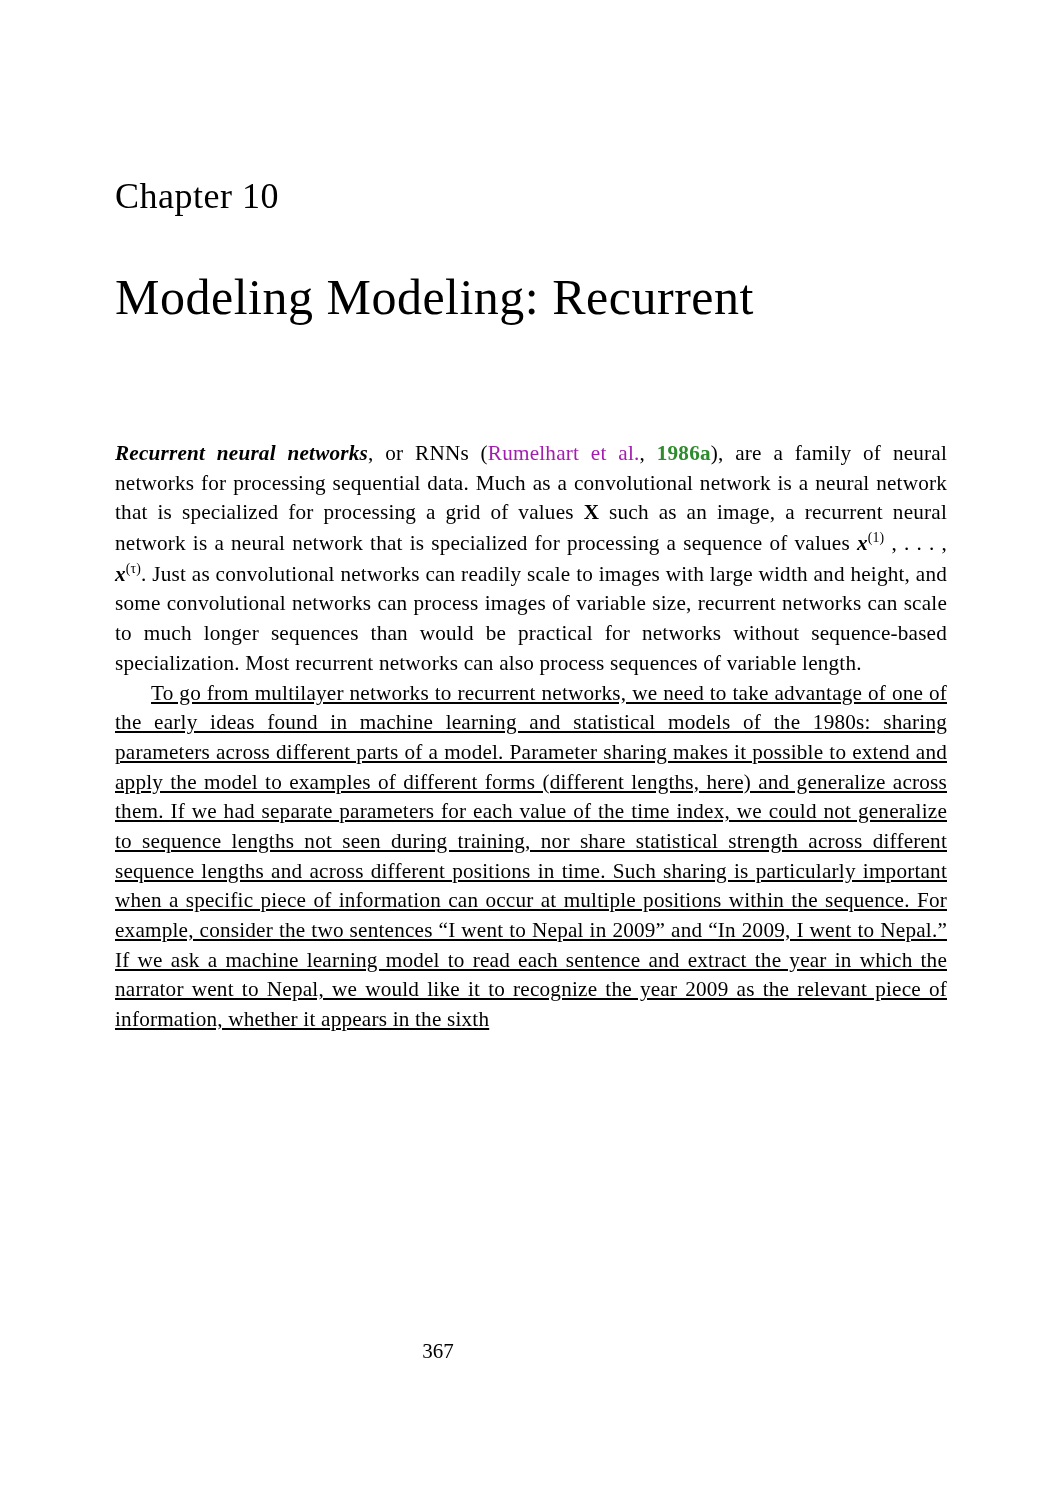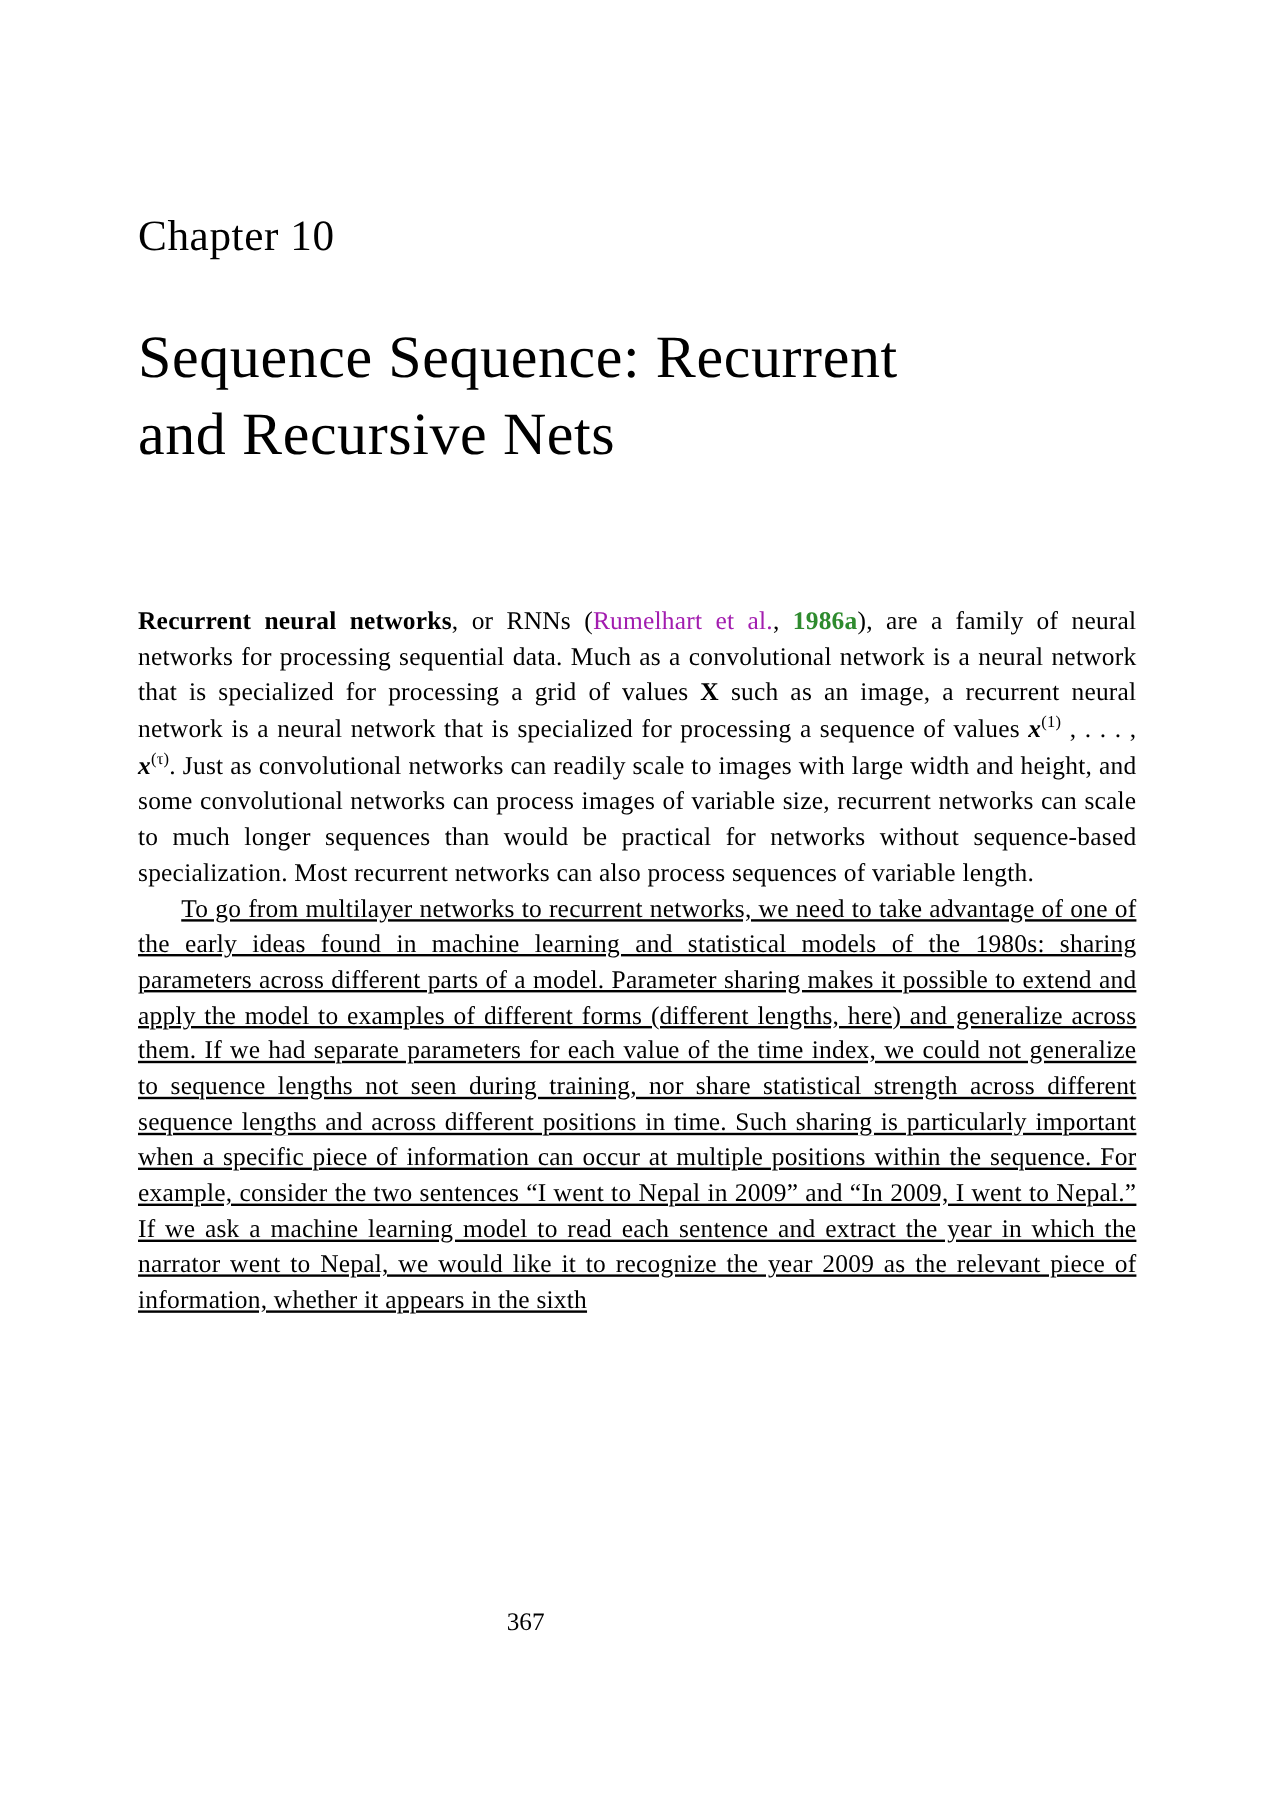--- a/index.html
+++ b/index.html
@@ -38,21 +38,21 @@
     text-align: justify;
     letter-spacing: 0.2px;
   }
   .body p {
     margin: 0;
   }
   .body p.indent {
     text-indent: 1.7em;
     text-decoration: underline;
   }
-  .bold { font-weight: 700; }
+  .bold { font-weight: 700; font-style: italic; }
   .cite-a { color: #a21caf; }
   .cite-y { color: #2e8b2e; font-weight: bold; }
   .grid-var {
     font-family: "Times New Roman", Times, serif;
     font-weight: 700;
   }
   .seq {
     font-style: italic;
     font-weight: 700;
   }
@@ -72,22 +72,21 @@
   }
 </style>
 </head>
 <body>
 
 <div class="page">
 
   <div class="chapter-label">Chapter 10</div>
 
   <div class="chapter-title">
-    <span>Sequence Sequence: Recurrent</span><br>
-    <span>and Recursive Nets</span>
+    <span>Modeling Modeling: Recurrent</span><br>
   </div>
 
   <div class="body">
 
     <p>
       <span class="bold">Recurrent neural networks</span><span>, or RNNs (</span><span class="cite-a">Rumelhart et al.</span><span>, </span><span class="cite-y">1986a</span><span>), are a family of neural networks for processing sequential data. Much as a convolutional network is a neural network that is specialized for processing a grid of values </span><span class="grid-var">X</span><span> such as an image, a recurrent neural network is a neural network that is specialized for processing a sequence of values </span><span class="seq">x</span><span class="sup">(1)</span><span> , . . . , </span><span class="seq">x</span><span class="sup">(τ)</span><span>. Just as convolutional networks can readily scale to images with large width and height, and some convolutional networks can process images of variable size, recurrent networks can scale to much longer sequences than would be practical for networks without sequence-based specialization. Most recurrent networks can also process sequences of variable length.</span>
     </p>
 
     <p class="indent">To go from multilayer networks to recurrent networks, we need to take advantage of one of the early ideas found in machine learning and statistical models of the 1980s: sharing parameters across different parts of a model. Parameter sharing makes it possible to extend and apply the model to examples of different forms (different lengths, here) and generalize across them. If we had separate parameters for each value of the time index, we could not generalize to sequence lengths not seen during training, nor share statistical strength across different sequence lengths and across different positions in time. Such sharing is particularly important when a specific piece of information can occur at multiple positions within the sequence. For example, consider the two sentences “I went to Nepal in 2009” and “In 2009, I went to Nepal.” If we ask a machine learning model to read each sentence and extract the year in which the narrator went to Nepal, we would like it to recognize the year 2009 as the relevant piece of information, whether it appears in the sixth</p>
 

